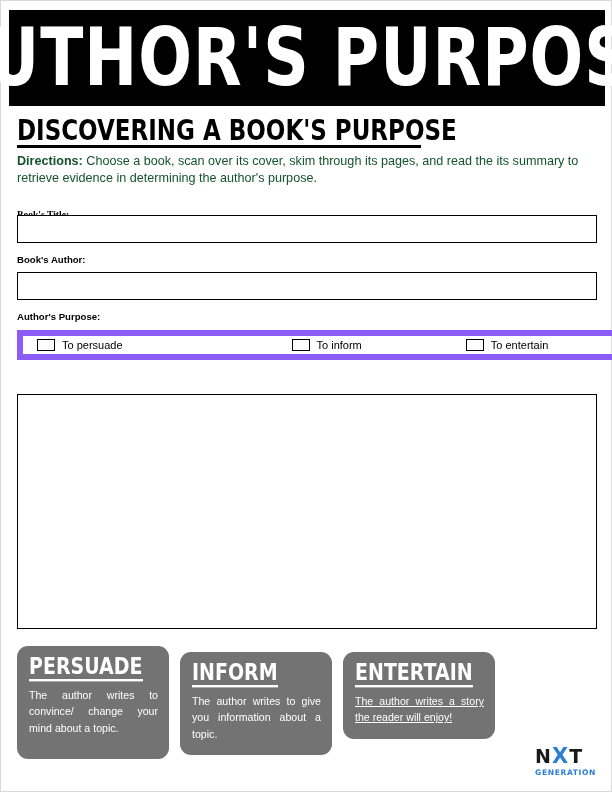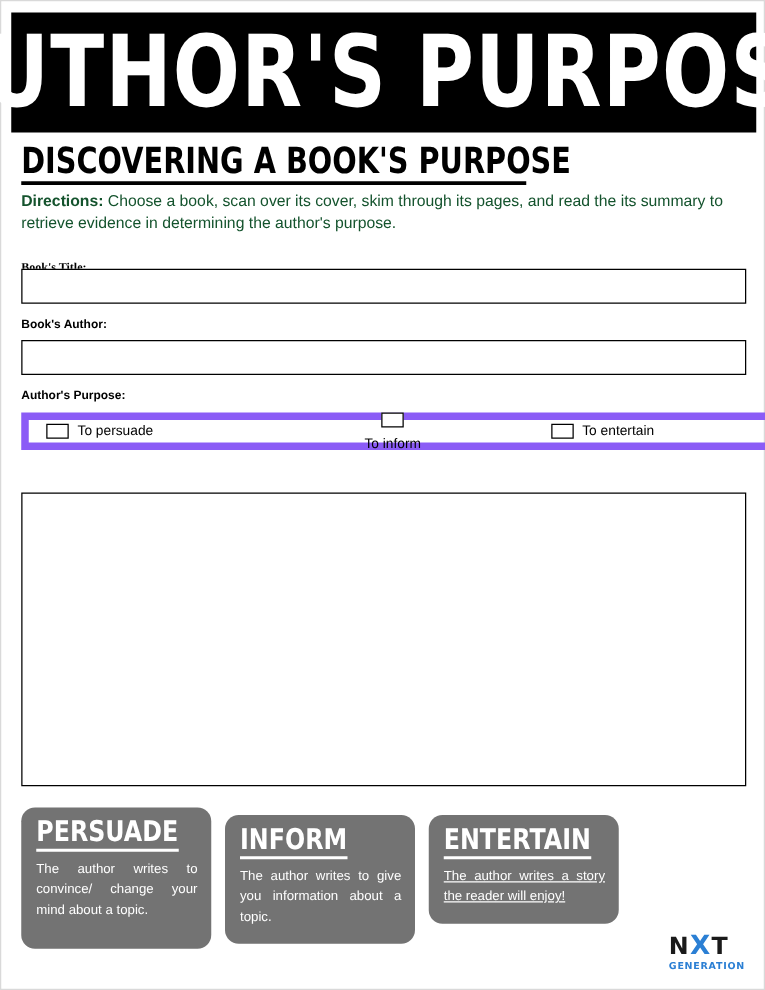--- a/index.html
+++ b/index.html
@@ -128,21 +128,21 @@
   }
   .purpose-opt .checkbox {
     width: 18px;
     height: 12px;
     border: 1px solid #000000;
     background: #ffffff;
     box-sizing: border-box;
     display: inline-block;
   }
   .opt-1 { margin-left: 14px; }
-  .opt-2 { margin-left: 169px; flex-direction: column; }
+  .opt-2 { margin-left: 169px; }
   .opt-3 { margin-left: 104px; }
 
   
   #box-evidence {
     left: 16px;
     top: 393px;
     width: 580px;
     height: 235px;
   }
 

